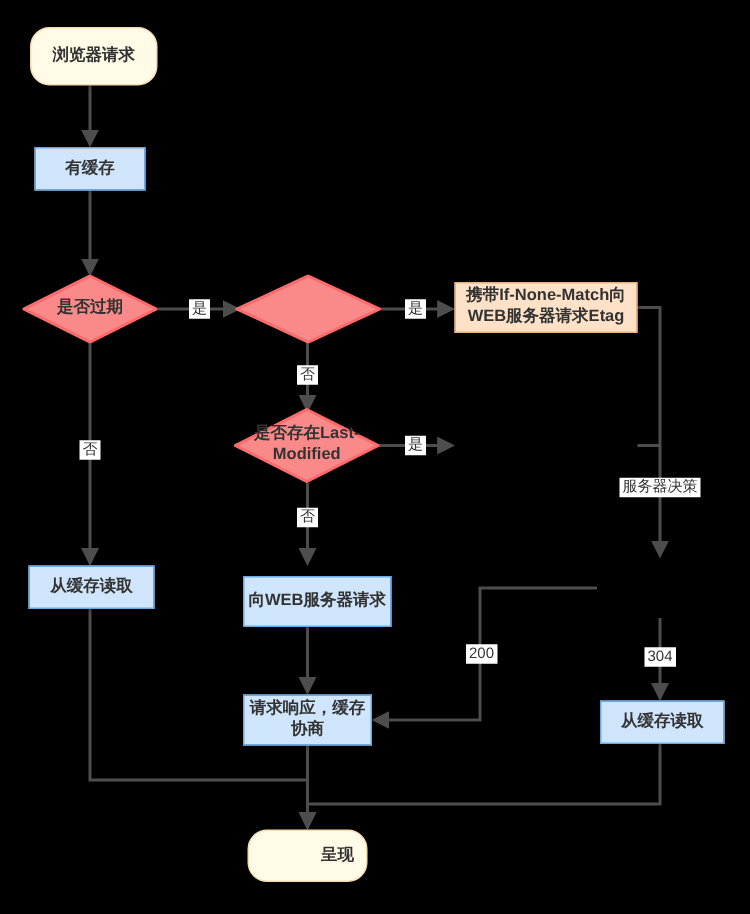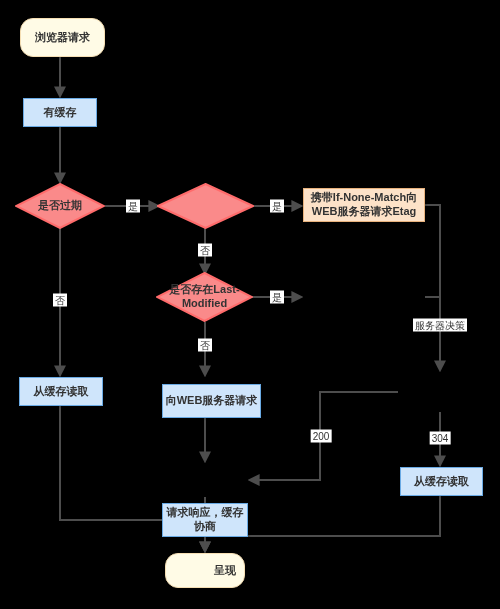--- a/index.html
+++ b/index.html
@@ -167,21 +167,21 @@
 
   <div class="node node-process" style="left:19px; top:377px; width:84px; height:29px;">
     <span>从缓存读取</span>
   </div>
 
   <div class="node node-process" style="left:162px; top:384px; width:99px; height:34px;">
     <span>向WEB服务器请求</span>
   </div>
 
 
-  <div class="node node-process" style="left:162px; top:463px; width:86px; height:34px;margin-top:40px;">
+  <div class="node node-process" style="left:162px; top:463px; width:86px; height:34px;">
     <span>请求响应，缓存协商</span>
   </div>
 
   <div class="node node-process" style="left:400px; top:467px; width:83px; height:29px;">
     <span>从缓存读取</span>
   </div>
 
   <div class="node node-terminal" style="left:165px; top:553px; width:80px; height:35px;padding-left:40px;">
     <span>呈现</span>
   </div>

